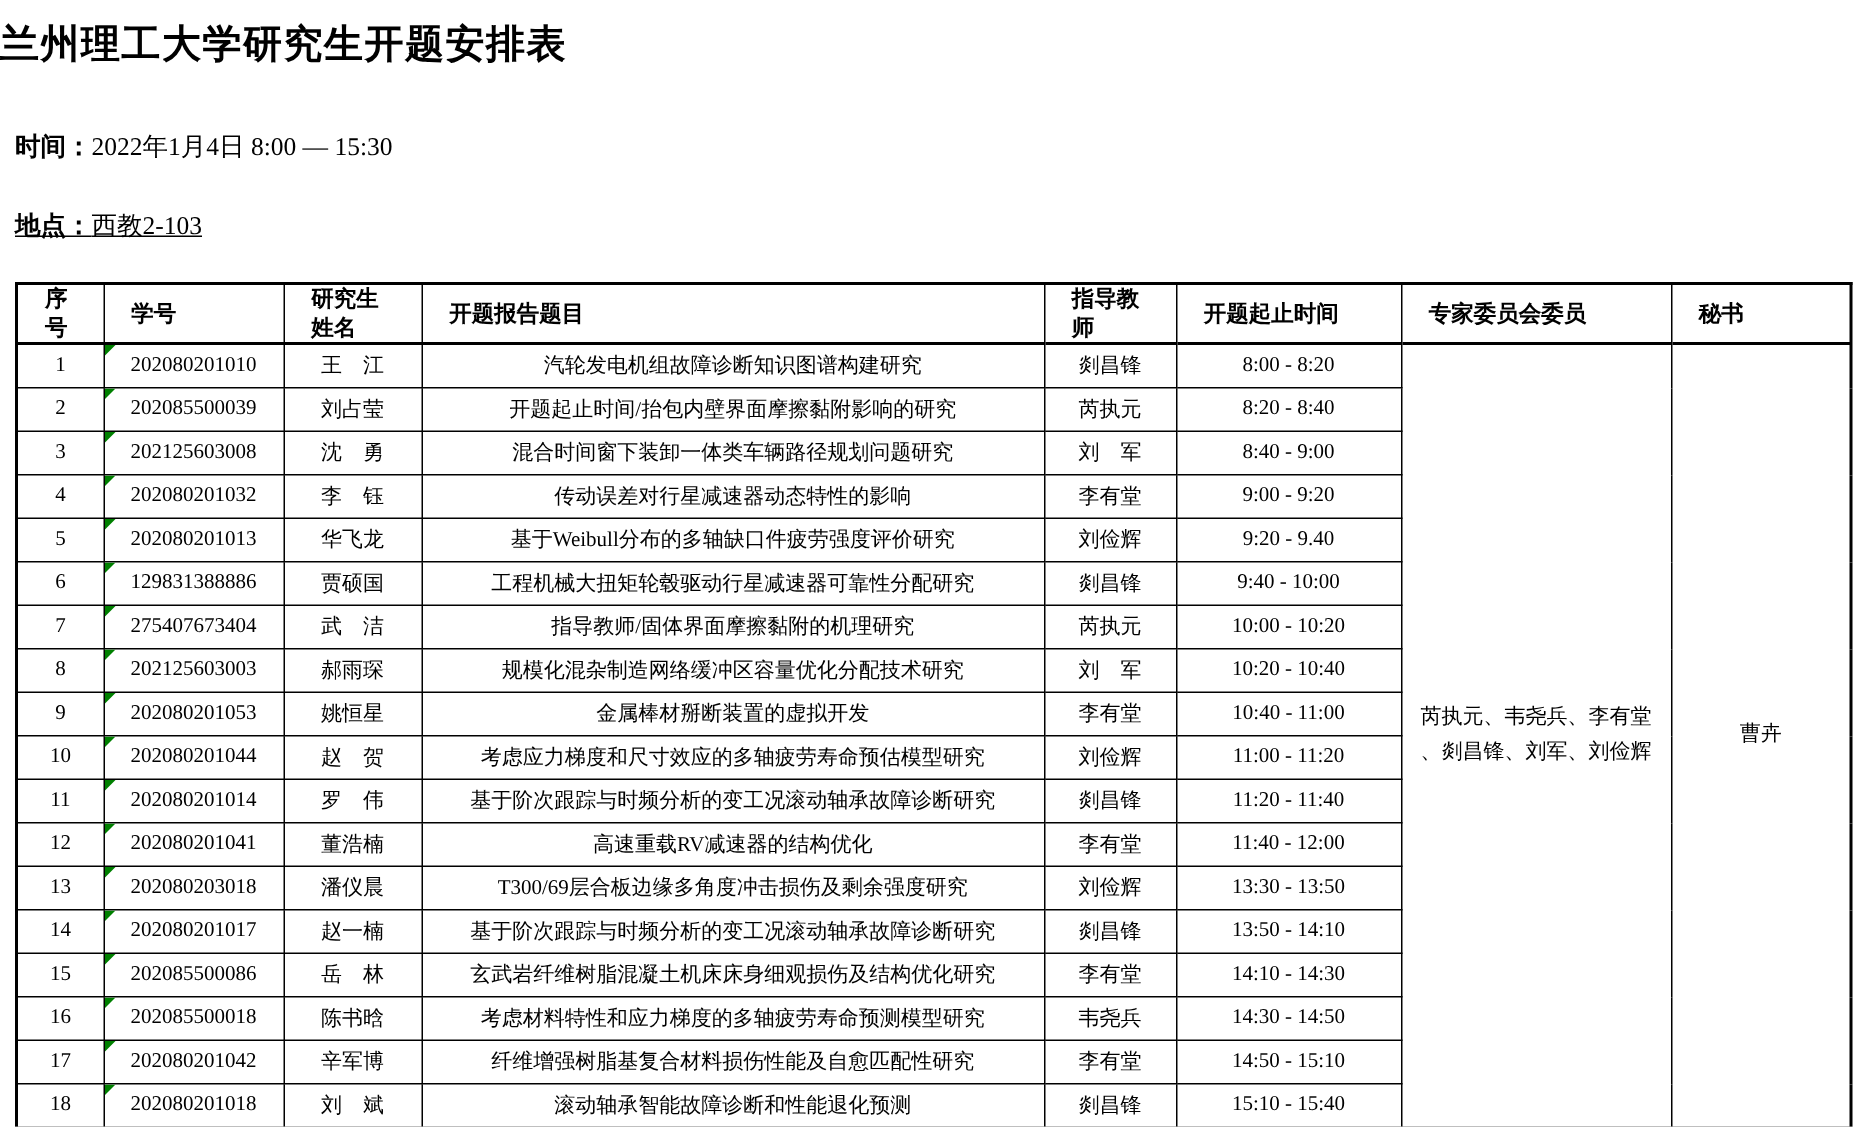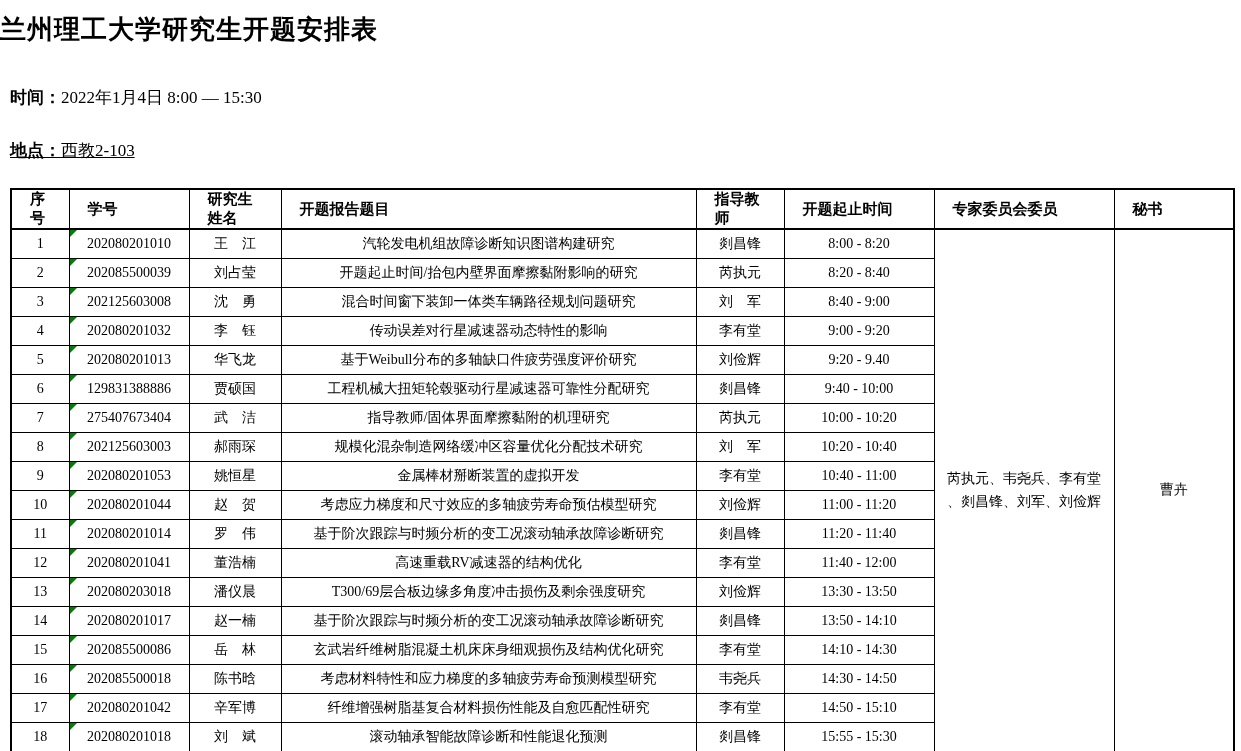--- a/index.html
+++ b/index.html
@@ -257,16 +257,16 @@
         <td><span>纤维增强树脂基复合材料损伤性能及自愈匹配性研究</span></td>
         <td><span>李有堂</span></td>
         <td><span>14:50 - 15:10</span></td>
       </tr>
       <tr>
         <td><span>18</span></td>
         <td><span class="green-triangle" style="border-top-color: rgb(0, 128, 0);"></span><span>202080201018</span></td>
         <td><span>刘　斌</span></td>
         <td><span>滚动轴承智能故障诊断和性能退化预测</span></td>
         <td><span>剡昌锋</span></td>
-        <td><span>15:55 - 15:30</span></td>
+        <td><span>15:10 - 15:40</span></td>
       </tr>
     </tbody>
 </table>
 
 </body></html>

